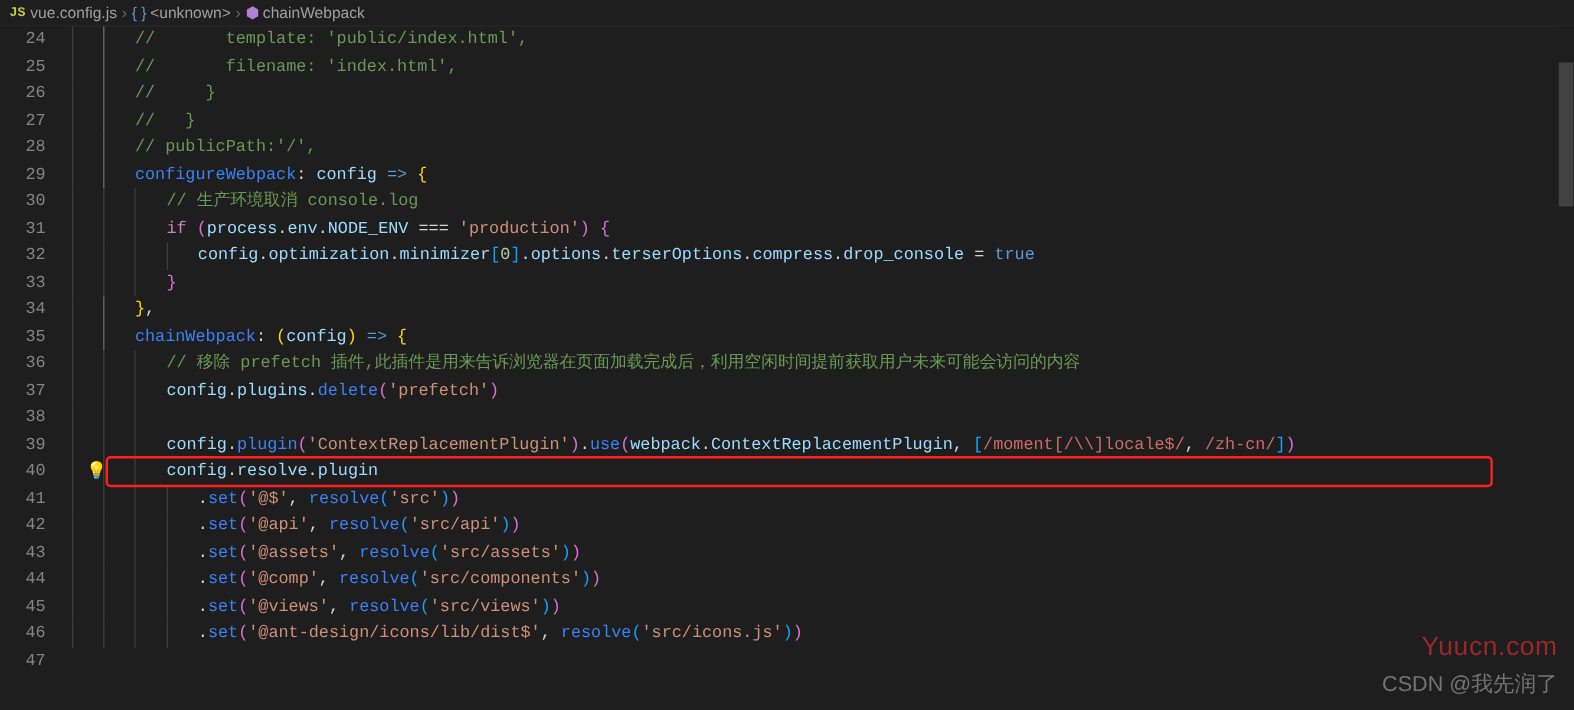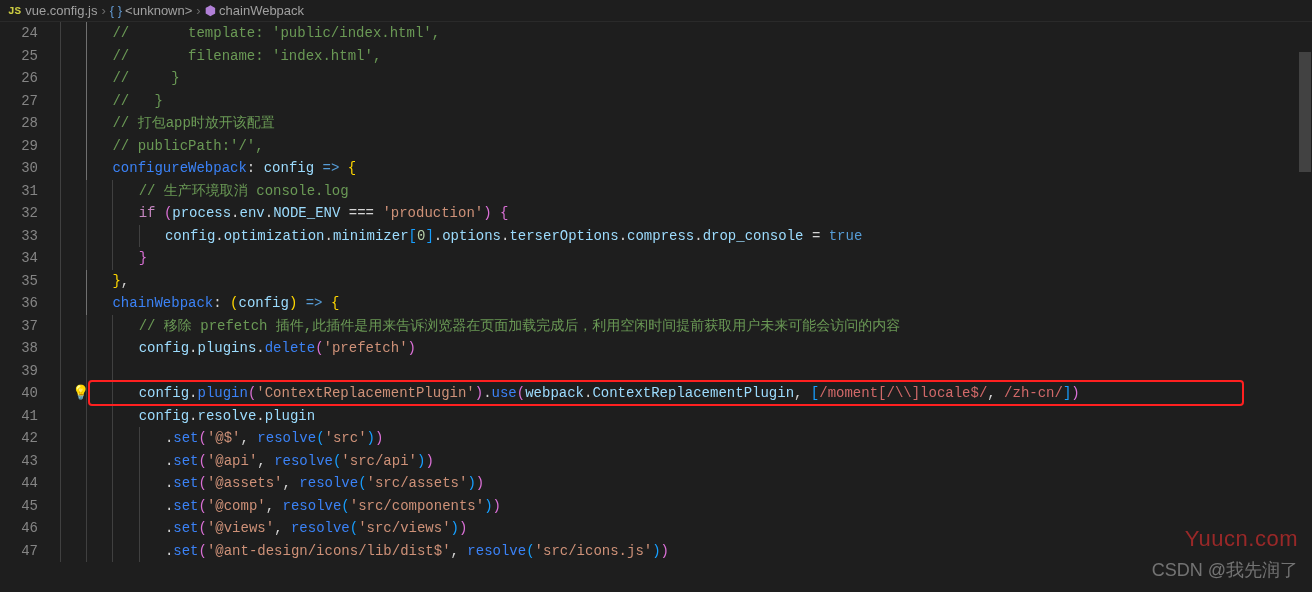--- a/index.html
+++ b/index.html
@@ -167,21 +167,20 @@
     <div class="ln">45</div>
     <div class="ln">46</div>
     <div class="ln">47</div>
   </div>
 
   <div class="code">
     <div class="line"><span class="indent-guide"></span>   <span class="indent-guide active-guide"></span>   <span class="c-comment">//       template: 'public/index.html',</span></div>
     <div class="line"><span class="indent-guide"></span>   <span class="indent-guide active-guide"></span>   <span class="c-comment">//       filename: 'index.html',</span></div>
     <div class="line"><span class="indent-guide"></span>   <span class="indent-guide active-guide"></span>   <span class="c-comment">//     }</span></div>
     <div class="line"><span class="indent-guide"></span>   <span class="indent-guide active-guide"></span>   <span class="c-comment">//   }</span></div>
-    <div class="line"><span class="indent-guide"></span>   <span class="indent-guide active-guide"></span>   <span class="c-comment">// 打包app时放开该配置</span></div>
     <div class="line"><span class="indent-guide"></span>   <span class="indent-guide active-guide"></span>   <span class="c-comment">// publicPath:'/',</span></div>
     <div class="line"><span class="indent-guide"></span>   <span class="indent-guide active-guide"></span>   <span class="c-func">configureWebpack</span><span class="c-punc">: </span><span class="c-var">config</span><span class="c-blue"> =&gt; </span><span class="c-paren1">{</span></div>
     <div class="line"><span class="indent-guide"></span>   <span class="indent-guide"></span>   <span class="indent-guide"></span>   <span class="c-comment">// 生产环境取消 console.log</span></div>
     <div class="line"><span class="indent-guide"></span>   <span class="indent-guide"></span>   <span class="indent-guide"></span>   <span class="c-keyword">if</span> <span class="c-paren2">(</span><span class="c-var">process</span><span class="c-punc">.</span><span class="c-var">env</span><span class="c-punc">.</span><span class="c-var">NODE_ENV</span> <span class="c-punc">===</span> <span class="c-string">'production'</span><span class="c-paren2">)</span> <span class="c-paren2">{</span></div>
     <div class="line"><span class="indent-guide"></span>   <span class="indent-guide"></span>   <span class="indent-guide"></span>   <span class="indent-guide"></span>   <span class="c-var">config</span><span class="c-punc">.</span><span class="c-var">optimization</span><span class="c-punc">.</span><span class="c-var">minimizer</span><span class="c-paren3">[</span><span class="c-num">0</span><span class="c-paren3">]</span><span class="c-punc">.</span><span class="c-var">options</span><span class="c-punc">.</span><span class="c-var">terserOptions</span><span class="c-punc">.</span><span class="c-var">compress</span><span class="c-punc">.</span><span class="c-var">drop_console</span> <span class="c-punc">=</span> <span class="c-blue">true</span></div>
     <div class="line"><span class="indent-guide"></span>   <span class="indent-guide"></span>   <span class="indent-guide"></span>   <span class="c-paren2">}</span></div>
     <div class="line"><span class="indent-guide"></span>   <span class="indent-guide active-guide"></span>   <span class="c-paren1">}</span><span class="c-punc">,</span></div>
     <div class="line"><span class="indent-guide"></span>   <span class="indent-guide active-guide"></span>   <span class="c-func">chainWebpack</span><span class="c-punc">: </span><span class="c-paren1">(</span><span class="c-var">config</span><span class="c-paren1">)</span><span class="c-blue"> =&gt; </span><span class="c-paren1">{</span></div>
     <div class="line"><span class="indent-guide"></span>   <span class="indent-guide"></span>   <span class="indent-guide"></span>   <span class="c-comment">// 移除 prefetch 插件,此插件是用来告诉浏览器在页面加载完成后，利用空闲时间提前获取用户未来可能会访问的内容</span></div>
     <div class="line"><span class="indent-guide"></span>   <span class="indent-guide"></span>   <span class="indent-guide"></span>   <span class="c-var">config</span><span class="c-punc">.</span><span class="c-var">plugins</span><span class="c-punc">.</span><span class="c-func">delete</span><span class="c-paren2">(</span><span class="c-string">'prefetch'</span><span class="c-paren2">)</span></div>

